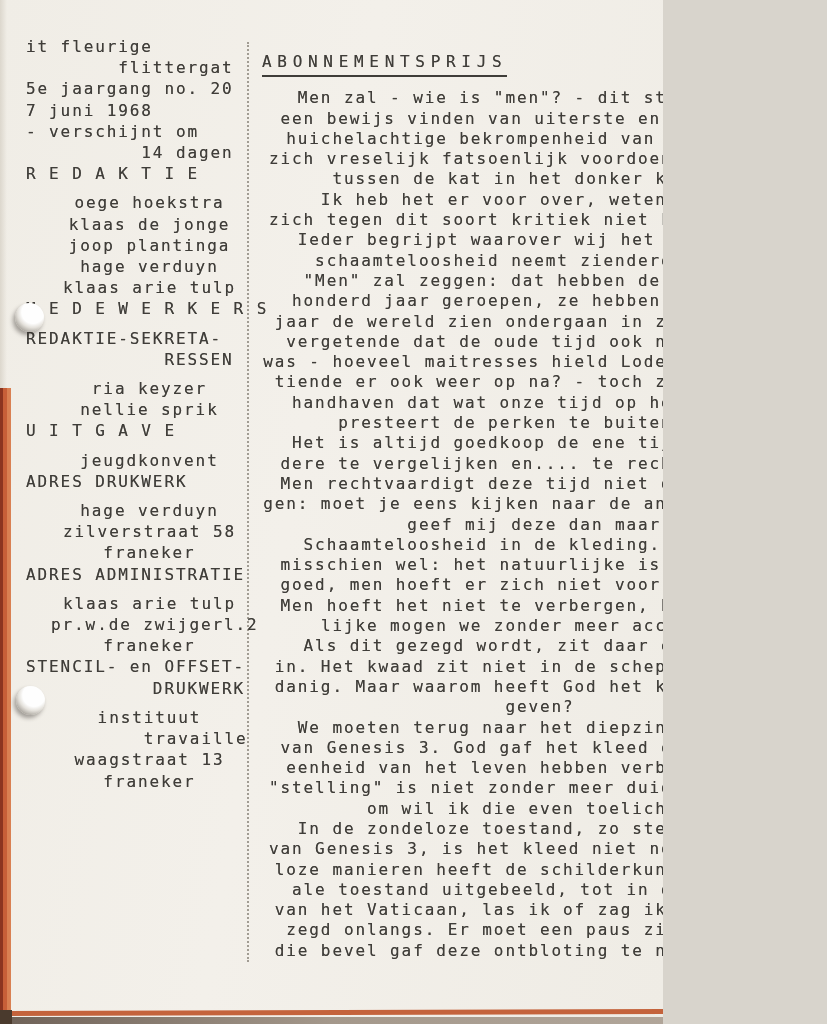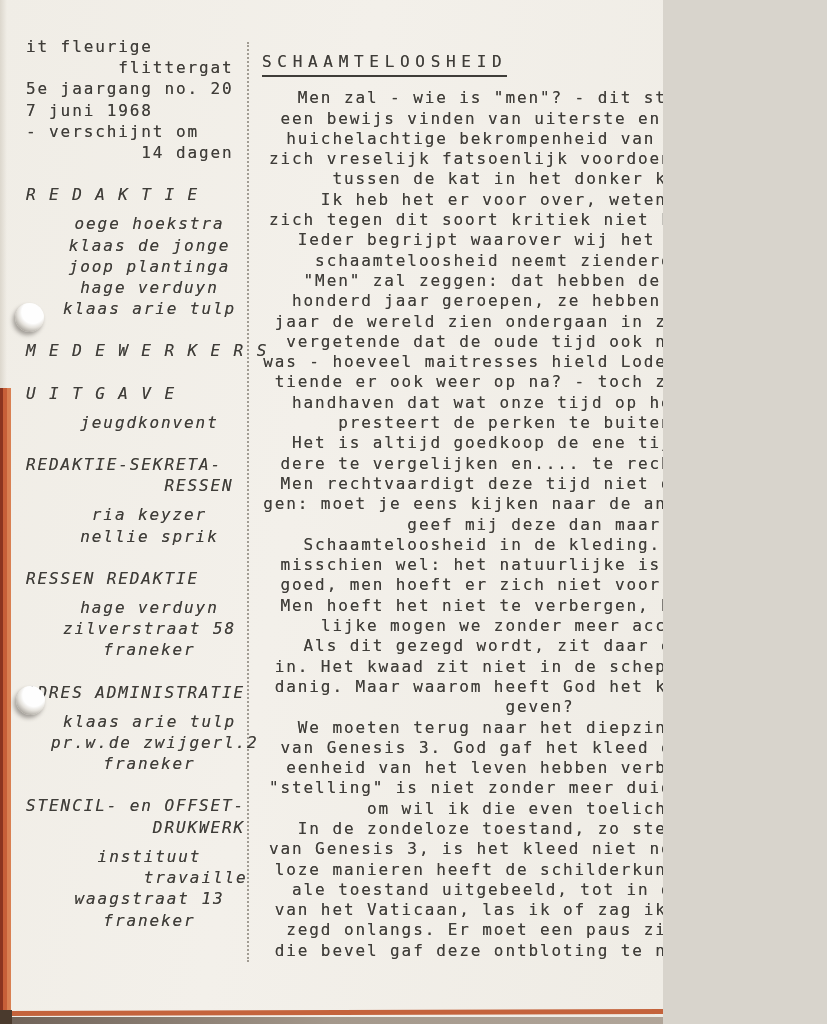--- a/index.html
+++ b/index.html
@@ -30,21 +30,21 @@
   .column-divider{position:absolute;left:247px;top:42px;height:920px;width:0;
     border-left:2px dotted #a19c93;}
   .punch-hole{position:absolute;width:29px;height:29px;border-radius:50%;
     background:radial-gradient(circle at 62% 32%,#fefefe 0 42%,#e4e1db 58%,#8a857d 88%,#a09b93 100%);
     box-shadow:-2px 3px 4px rgba(40,35,30,0.4);z-index:5;}
   .hole-1{left:15px;top:303px;}
   .hole-2{left:16px;top:686px;}
   
   .sidebar{position:absolute;left:26px;top:36px;width:222px;
     font-size:16px;letter-spacing:1.9px;line-height:21.2px;}
-  .side-section{margin-top:21px;font-style:italic;}
+  .side-section{margin-top:0;}
   .side-heading{margin:0 0 8px 0;}
   .side-items{padding-left:25px;text-align:center;}
   
   .body-col{position:absolute;left:262px;top:28px;width:556px;
     font-size:16px;letter-spacing:1.9px;line-height:20.3px;}
   .kicker-row{text-align:right;padding-right:2px;white-space:pre;}
   .kicker-prefix{letter-spacing:10px;margin-right:6px;}
   .kicker{letter-spacing:3.2px;border-bottom:2px dashed #3f3d39;padding-bottom:4px;}
   .title{font-size:16px;font-weight:normal;margin:24px 0 0 0;
     letter-spacing:5.7px;display:inline-block;
@@ -83,33 +83,33 @@
 joop plantinga
 hage verduyn
 klaas arie tulp</div>
     </section>
 
     <section class="side-section">
       <div class="side-heading pre">M E D E W E R K E R S</div>
     </section>
 
     <section class="side-section">
-      <div class="side-heading pre">U I T G A V E</div>
-      <div class="side-items pre">jeugdkonvent</div>
-    </section>
-
-    <section class="side-section">
       <div class="side-heading pre">REDAKTIE-SEKRETA-
             RESSEN</div>
       <div class="side-items pre">ria keyzer
 nellie sprik</div>
     </section>
 
     <section class="side-section">
-      <div class="side-heading pre">RESSEN REDAKTIE</div>
+      <div class="side-heading pre">U I T G A V E</div>
+      <div class="side-items pre">jeugdkonvent</div>
+    </section>
+
+    <section class="side-section">
+      <div class="side-heading pre">ADRES DRUKWERK</div>
       <div class="side-items pre">hage verduyn
 zilverstraat 58
 franeker</div>
     </section>
 
     <section class="side-section">
       <div class="side-heading pre">ADRES ADMINISTRATIE</div>
       <div class="side-items pre">klaas arie tulp
 pr.w.de zwijgerl.2
 franeker</div>
@@ -122,21 +122,21 @@
       <div class="side-heading pre">STENCIL- en OFFSET-
            DRUKWERK</div>
       <div class="side-items pre">instituut
         travaille
 waagstraat 13
 franeker</div>
     </section>
   </aside>
 
   <main class="body-col">
-    <h1 class="title">SCHAAMTELOOSHEID</h1>
+    <h1 class="title">ABONNEMENTSPRIJS</h1>
     <div class="article pre">  Men zal - wie is "men"? - dit stukje al weer
 een bewijs vinden van uiterste en dan nog wel
 huichelachtige bekrompenheid van lieden, die
 zich vreselijk fatsoenlijk voordoen maar onder-
 tussen de kat in het donker knijpen.
   Ik heb het er voor over, wetende dat men
 zich tegen dit soort kritiek niet kan verweren.
 Ieder begrijpt waarover wij het hebben. De
 schaamteloosheid neemt zienderogen toe.
   "Men" zal zeggen: dat hebben de dominees al

